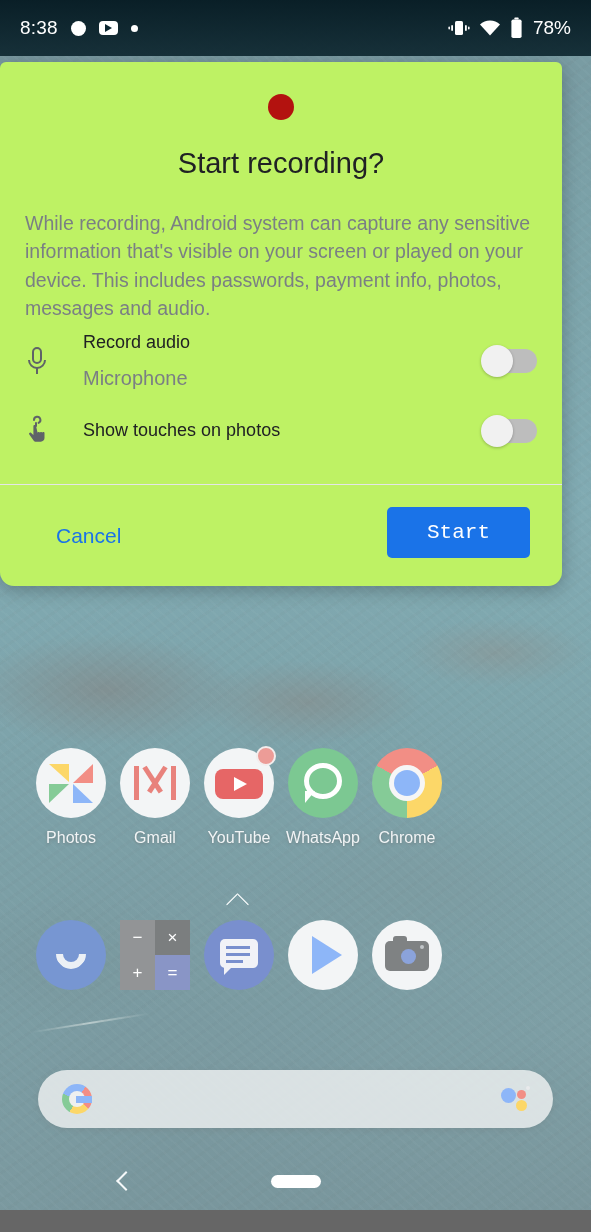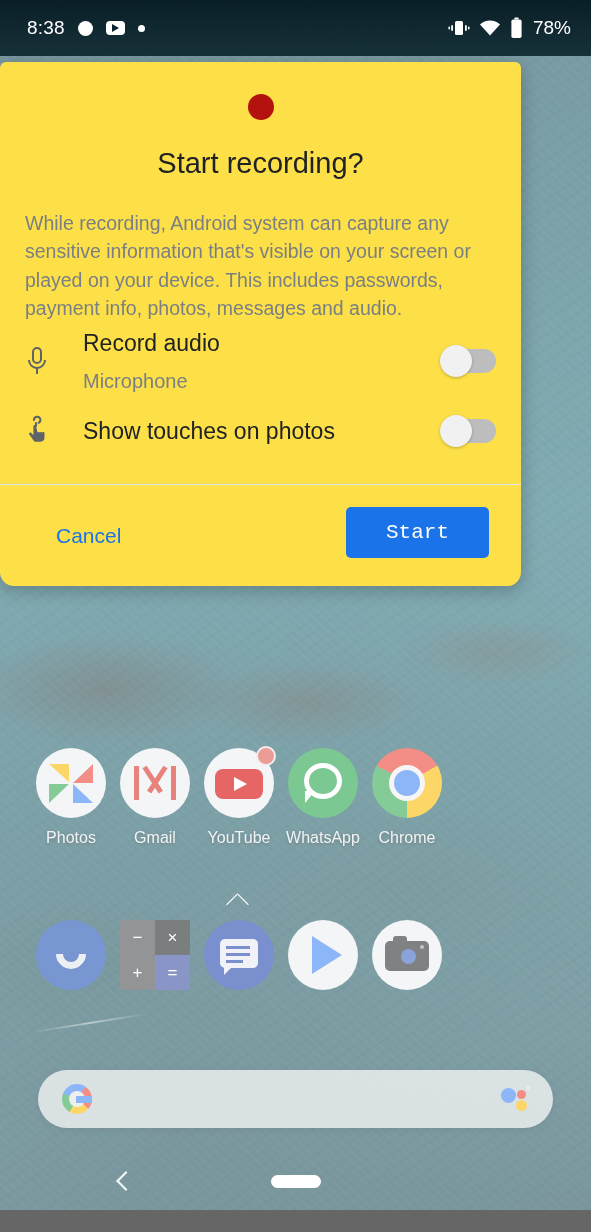--- a/index.html
+++ b/index.html
@@ -38,56 +38,56 @@
   
   #statusbar {
     position: absolute; left: 0; top: 0; width: 591px; height: 56px;
     display: flex; align-items: center; justify-content: space-between;
     padding: 0 20px; color: #fff;
     background: linear-gradient(180deg, rgba(5,26,34,.96), rgba(9,34,43,.88));
     z-index: 30;
   }
   .sb-left { display: flex; align-items: center; gap: 13px; }
   .sb-right { display: flex; align-items: center; gap: 9px; }
-  #clock { font-size: 19px; letter-spacing: .2px; margin-left: 7px; }
+  #clock { font-size: 19px; letter-spacing: .2px; }
   #battery-pct { font-size: 19px; margin-left: 1px; }
   .sb-ico { display: block; }
   #notif-dot-small { width: 7px; height: 7px; border-radius: 50%; background: #fff; }
   #notif-circle { width: 15px; height: 15px; border-radius: 50%; background: #fff; }
   #yt-notif { width: 19px; height: 14px; border-radius: 4px; background: #fff; position: relative; }
   #yt-notif::after {
     content: ""; position: absolute; left: 6px; top: 3px;
     border-left: 7px solid #0a2630; border-top: 4px solid transparent; border-bottom: 4px solid transparent;
   }
 
   
   #scrim { position: absolute; inset: 0; background: rgba(255,255,255,.40); z-index: 10; }
 
   
   #dialog {
-    position: absolute; left: 0; top: 62px; width: 521px;
-    background: #fde047; border-radius: 6px 6px 14px 14px;
+    position: absolute; left: 0; top: 62px; width: 562px;
+    background: #bef264; border-radius: 6px 6px 14px 14px;
     z-index: 20; overflow: hidden;
     box-shadow: 0 4px 18px rgba(0,0,0,.25);
   }
   #rec-dot-wrap { display: flex; justify-content: center; padding-top: 32px; }
   #rec-dot { width: 26px; height: 26px; border-radius: 50%; background: #b3120f; }
   #dialog-title {
     text-align: center; font-size: 29px; color: #202124;
     margin-top: 27px; font-weight: normal;
   }
   #dialog-body {
     font-size: 19.5px; line-height: 1.45; color: #7a7f84;
     padding: 29px 25px 0 25px;
   }
 
   .opt-row { display: flex; align-items: center; padding: 0 25px; height: 62px; margin-top: 8px; }
   .opt-icon { width: 44px; flex: none; display: flex; align-items: center; justify-content: flex-start; }
   .opt-text { flex: 1; padding-left: 14px; }
-  .opt-title { font-size: 23px; color: #202124; line-height: 1.22; }
+  .opt-title { font-size: 18px; color: #202124; line-height: 1.22; }
   .opt-sub { font-size: 20px; color: #7a7f84; margin-top: 13px; }
   .toggle { width: 54px; height: 24px; border-radius: 12px; background: #bdbdbd; position: relative; flex: none; }
   .toggle .knob {
     position: absolute; left: -2px; top: -4px; width: 32px; height: 32px;
     border-radius: 50%; background: #f1f1f1; box-shadow: 0 1px 3px rgba(0,0,0,.25);
   }
   #dialog-divider { height: 1px; background: #e4e6e8; margin-top: 22px; }
   #dialog-actions {
     display: flex; align-items: flex-end; justify-content: space-between;
     padding: 22px 32px 28px 32px;

